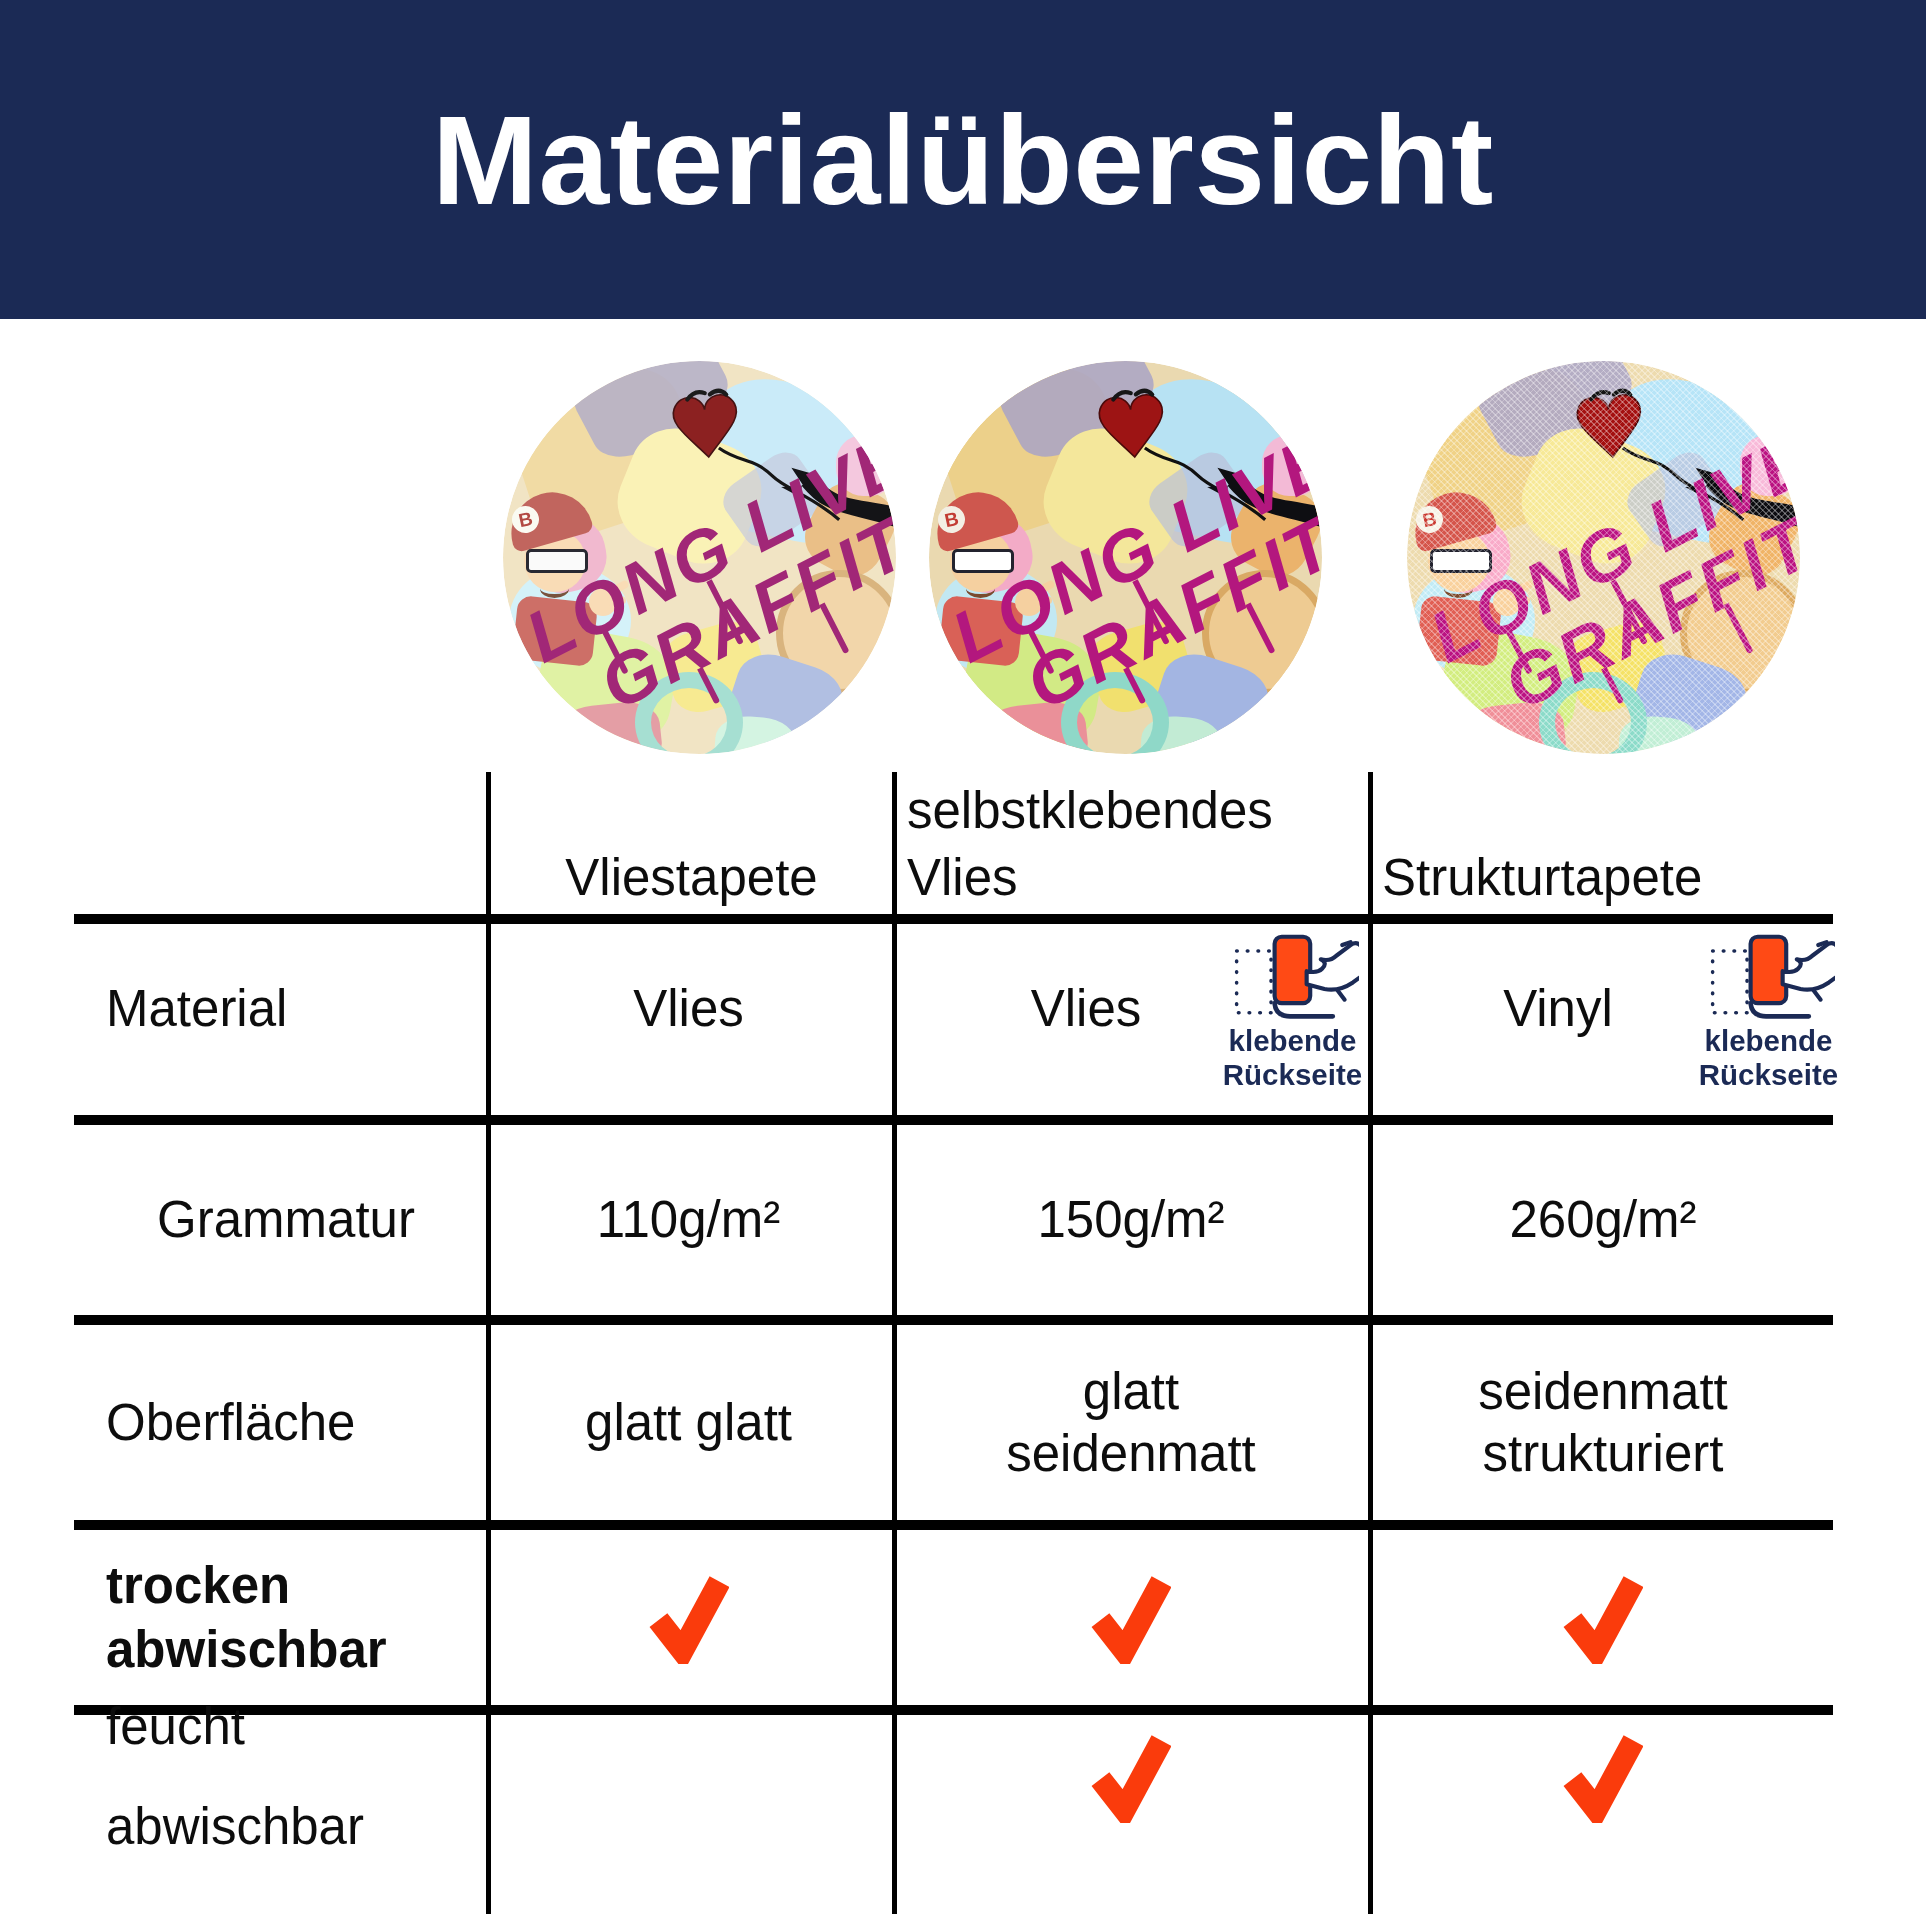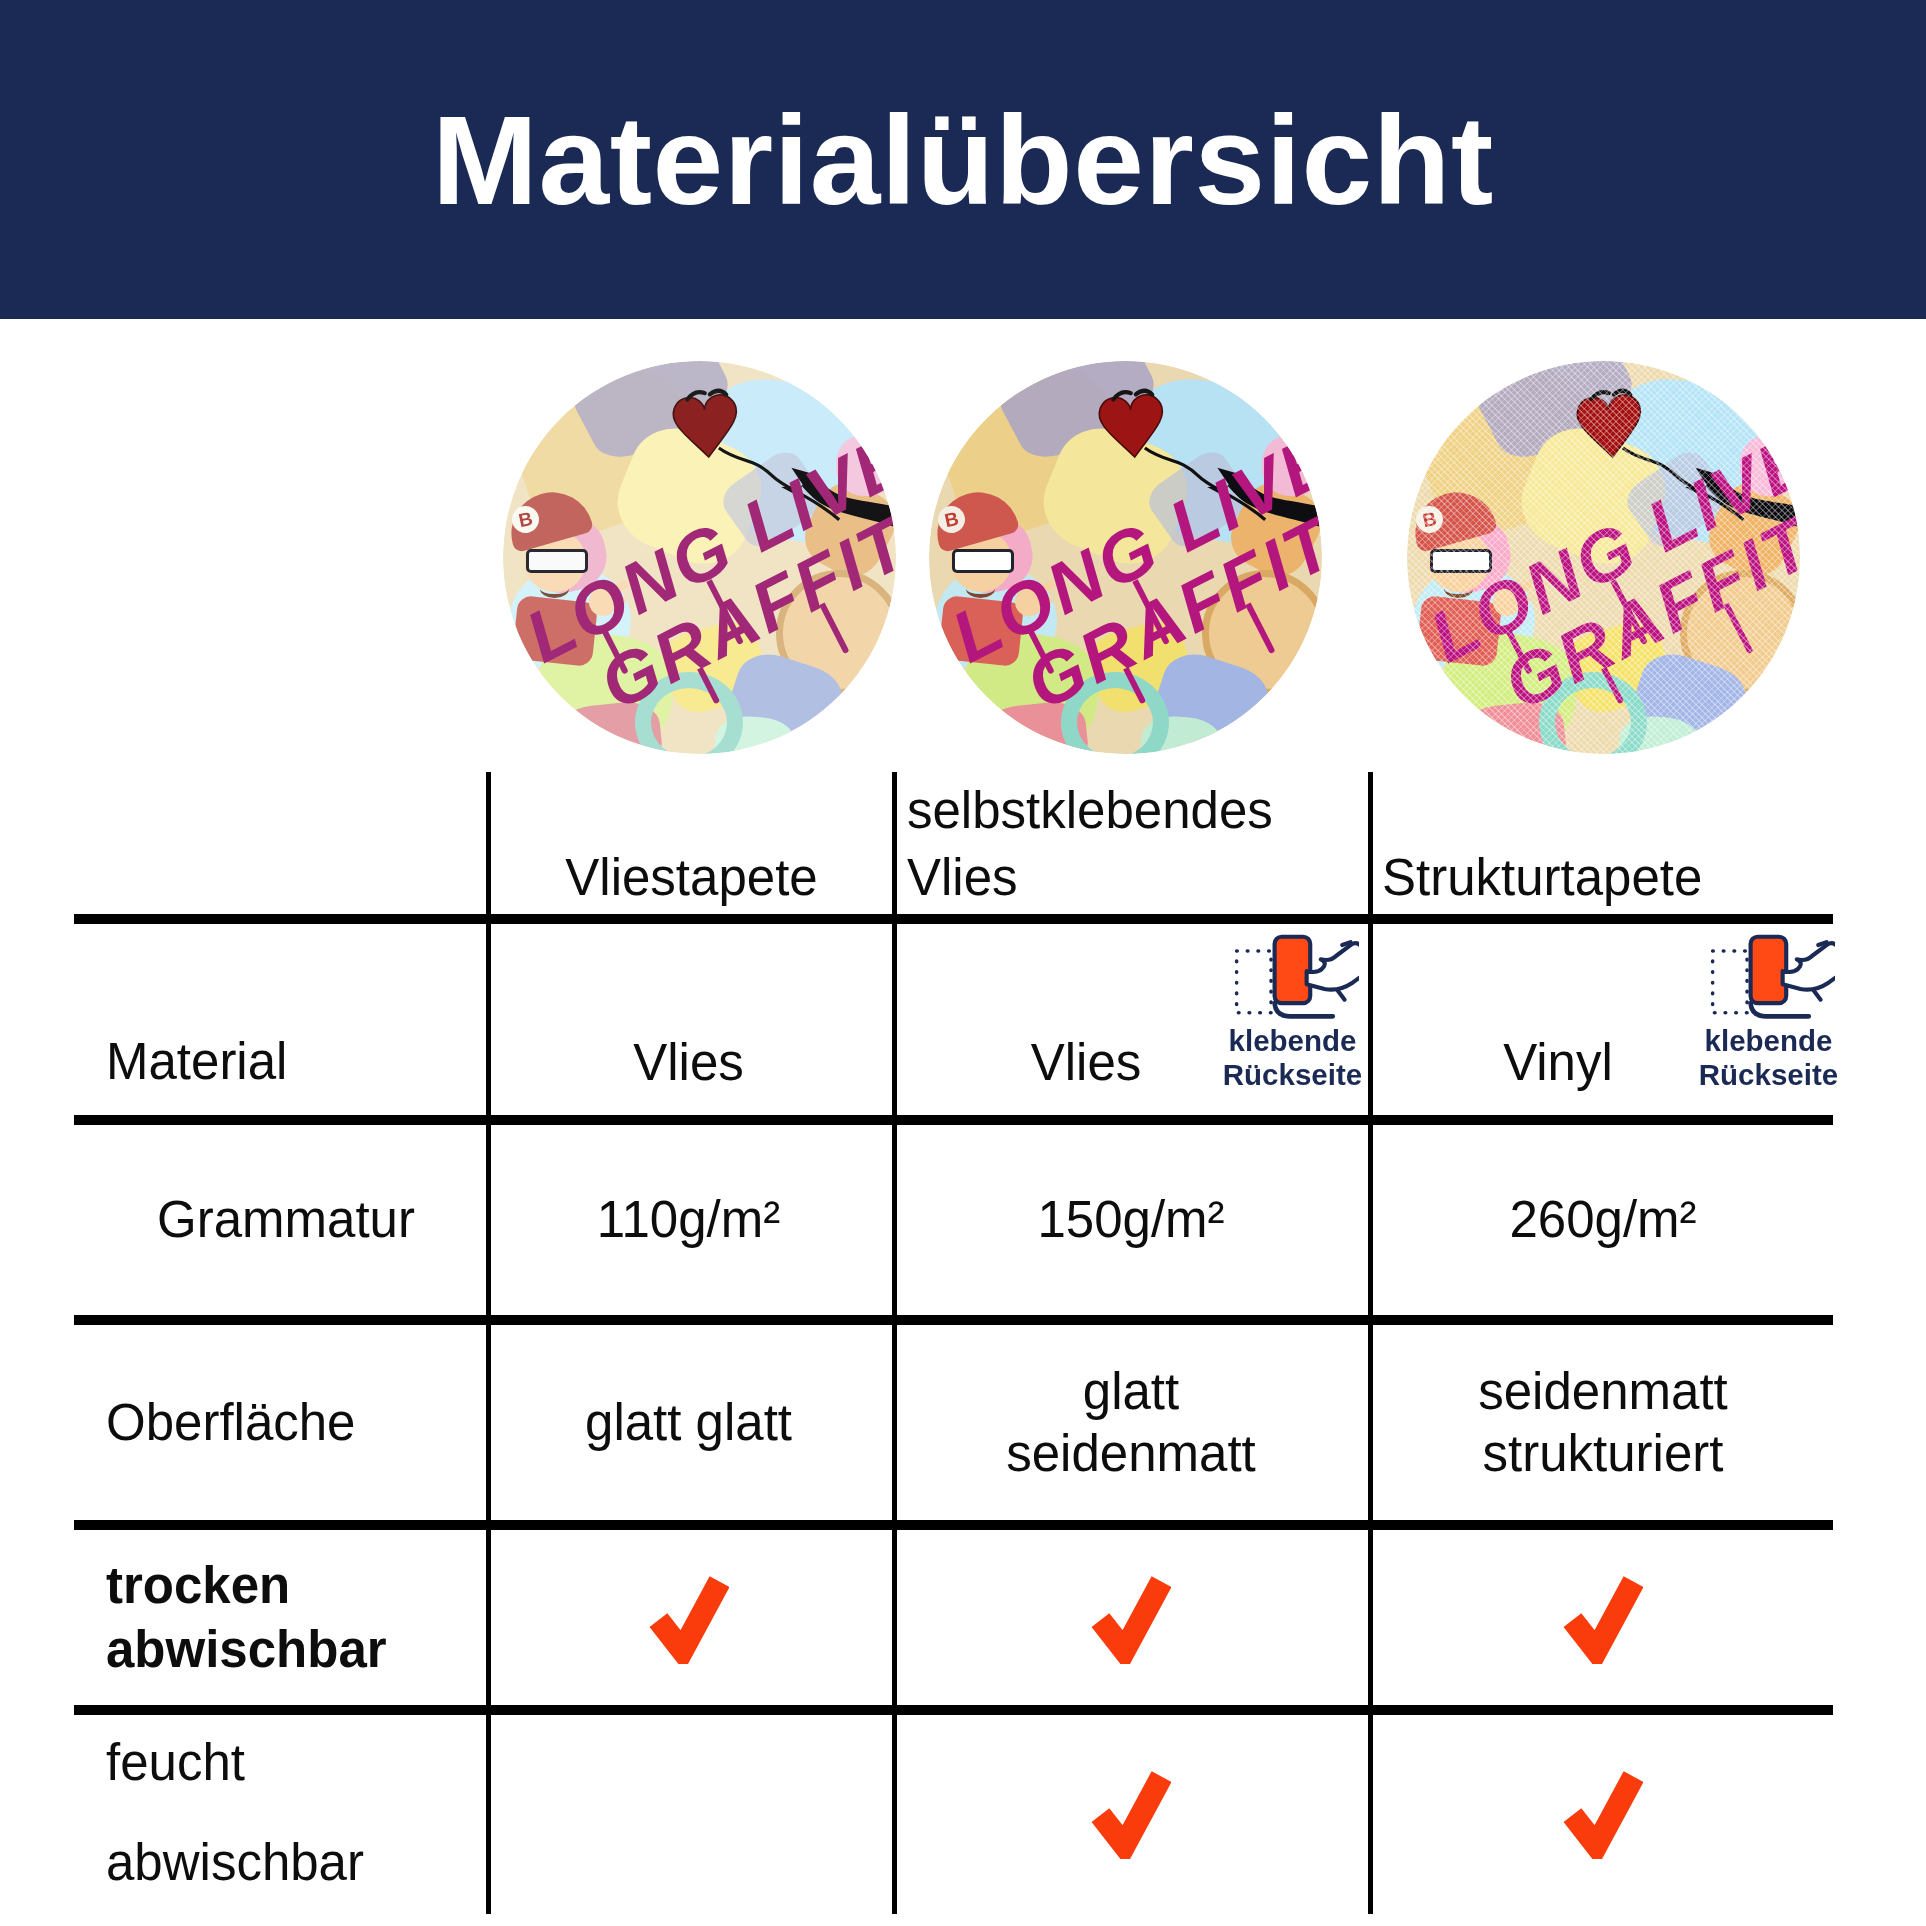--- a/index.html
+++ b/index.html
@@ -82,22 +82,22 @@
   .colhead{position:absolute;top:772px;height:139px;display:flex;flex-direction:column;justify-content:flex-end;
            font-size:51px;line-height:67px;color:var(--text_black);}
   .ch1{left:491px;width:401px;text-align:center;}
   .ch2{left:907px;width:449px;text-align:left;}
   .ch3{left:1382px;width:449px;text-align:left;}
 
   .rowlabel{position:absolute;left:106px;width:360px;display:flex;flex-direction:column;justify-content:center;
             font-size:51px;line-height:64px;color:var(--text_black);}
   .vcell{position:absolute;display:flex;flex-direction:column;justify-content:center;align-items:center;
          font-size:51px;line-height:62px;color:var(--text_black);text-align:center;}
-  .r1{top:924px;height:170px;justify-content:flex-end;} .r2{top:1125px;height:190px;text-align:center;} .r3{top:1325px;height:196px;}
-  .r4{top:1530px;height:175px;font-weight:bold;} .r5{top:1715px;height:195px;gap:36px;}
+  .r1{top:924px;height:170px;} .r2{top:1125px;height:190px;text-align:center;} .r3{top:1325px;height:196px;}
+  .r4{top:1530px;height:175px;font-weight:bold;} .r5{top:1679px;height:195px;gap:36px;}
   .c1{left:491px;width:395px;} .c2{left:897px;width:468px;} .c3{left:1373px;width:460px;}
   .nudge-l{transform:translateX(-45px);}
 
   
   .badge{position:absolute;top:932px;width:173px;text-align:center;color:var(--navy);
          font-weight:bold;font-size:29.5px;line-height:34px;}
   .badge.b2pos{left:1206px;} .badge.b3pos{left:1682px;}
   .badge-icon{width:132px;height:89px;display:block;margin:0 auto 2.6px;}
   .bi-dash{fill:none;stroke:var(--navy);stroke-width:6;stroke-dasharray:1 17;stroke-linecap:round;}
   .bi-sheet{fill:var(--badge_orange);stroke:var(--navy);stroke-width:7;}

